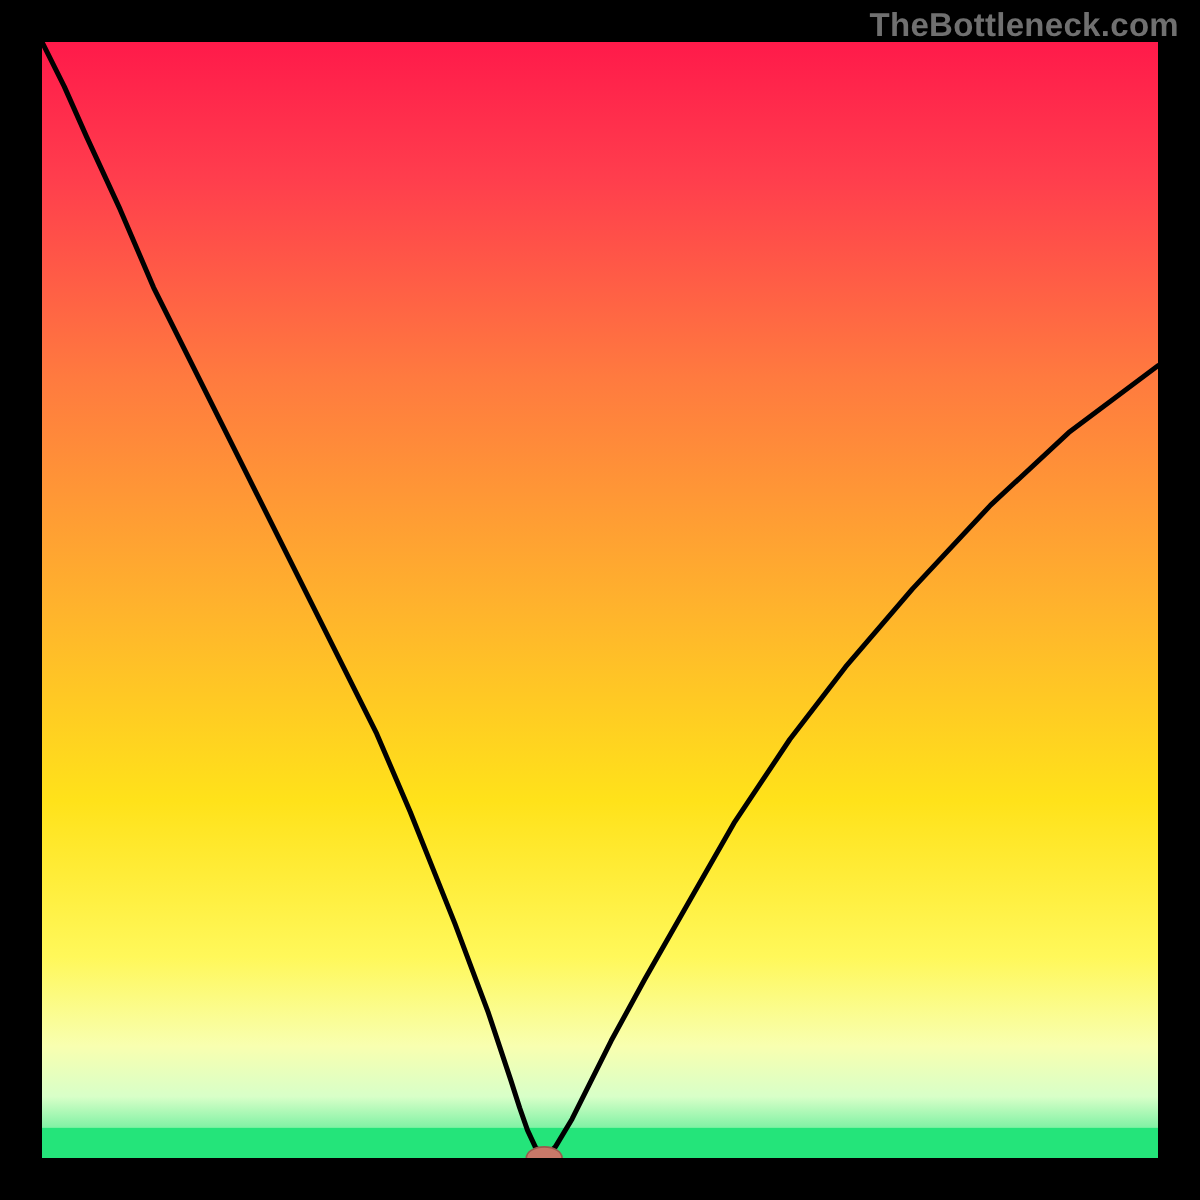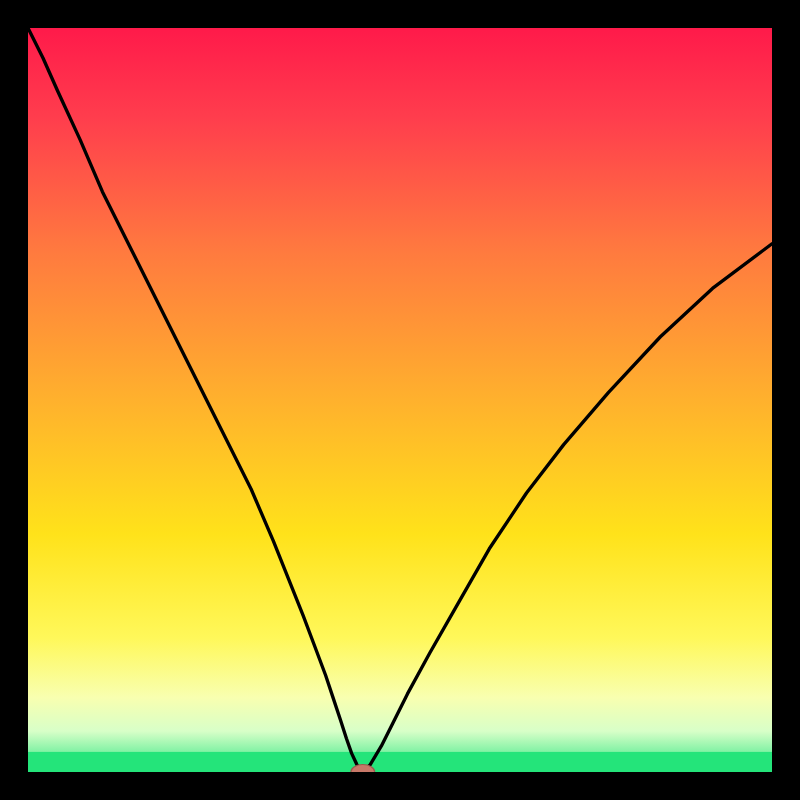--- a/index.html
+++ b/index.html
@@ -32,20 +32,21 @@
     left: 28px;
     top: 28px;
     width: 744px;
     height: 744px;
   }
 </style>
 </head>
 <body>
 
 <div class="frame">
+  <div class="watermark">TheBottleneck.com</div>
 
   <svg class="plot" viewBox="0 0 100 100" preserveAspectRatio="none">
     <defs>
       <linearGradient id="bg-grad" x1="0" y1="0" x2="0" y2="1">
           <stop offset="0%" stop-color="#ff1a4a"></stop>
           <stop offset="12%" stop-color="#ff3d4d"></stop>
           <stop offset="30%" stop-color="#ff7a3f"></stop>
           <stop offset="50%" stop-color="#ffb12d"></stop>
           <stop offset="68%" stop-color="#ffe21a"></stop>
           <stop offset="82%" stop-color="#fff85a"></stop>

